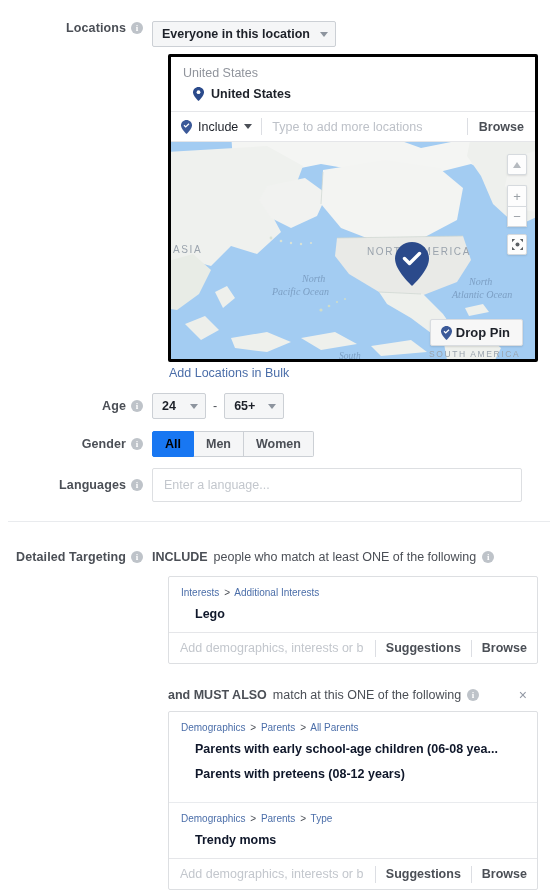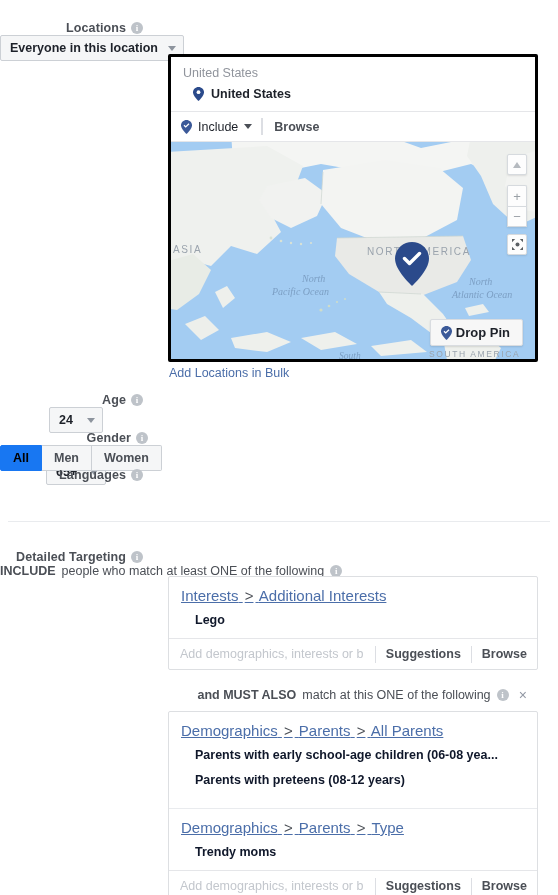--- a/index.html
+++ b/index.html
@@ -14,21 +14,20 @@
     height: 895px;
     background: #fff;
     overflow: hidden;
   }
 
   
   .row {
     position: absolute;
     display: flex;
     align-items: flex-start;
-    flex-direction: column;
   }
   .label-col {
     width: 152px;
     text-align: right;
     padding-right: 9px;
     font-size: 12.5px;
     color: #4b4f56;
     font-weight: bold;
     white-space: nowrap;
     display: flex;
@@ -293,24 +292,23 @@
   .tbox {
     position: absolute;
     left: 168px;
     width: 370px;
     border: 1px solid #dddfe2;
     background: #fff;
     border-radius: 2px;
     overflow: hidden;
   }
   .crumb {
-    font-size: 15px;
+    font-size: 10px;
     color: #4b6ea9;
     padding: 10px 12px 0 12px;
-    text-decoration: underline;
   }
   .crumb .sep { color: #4b4f56; padding: 0 2px; }
   .t-item {
     font-size: 12.5px;
     font-weight: bold;
     color: #0f172a;
     padding: 9px 12px 2px 26px;
     white-space: nowrap;
     overflow: hidden;
     text-overflow: ellipsis;
@@ -386,20 +384,21 @@
         <span class="pin">
           <svg width="11" height="14" viewBox="0 0 11 14">
               <path d="M5.5 0C2.5 0 0 2.4 0 5.3 0 9.2 5.5 14 5.5 14S11 9.2 11 5.3C11 2.4 8.5 0 5.5 0z" fill="#3b5998"></path>
               <path d="M3 5.2l1.7 1.7L8 3.8" stroke="#fff" stroke-width="1.3" fill="none"></path>
             </svg>
         </span>
         <span>Include</span>
         <span class="caret"></span>
       </div>
       <div class="vline"></div>
+      <input class="loc-input" placeholder="Type to add more locations" style="">
       <div class="vline"></div>
       <div class="browse-btn">Browse</div>
     </div>
 
     <div class="map">
       <svg class="mapsvg" width="368" height="218" viewBox="0 0 368 218" preserveAspectRatio="none">
         <rect width="368" height="218" fill="#a3ccf2"></rect>
 
         <path d="M60,-10 L200,-12 L250,6 L300,-4 L368,-8 L368,26 L330,36 L300,22 L268,30 L230,22 L196,30 L150,22 L110,30 L62,20 Z" fill="#f4f5f3"></path>
         <path d="M300,-6 L368,-10 L368,74 L346,84 L322,62 L310,34 L296,14 Z" fill="#eef0ed"></path>
@@ -525,20 +524,21 @@
       <div class="seg-btn">Men</div>
       <div class="seg-btn">Women</div>
     </div>
   </div>
 
   <div class="row" style="left:0; top:468px; align-items:center;">
     <div class="label-col">
       <span class="lbl-txt">Languages</span>
       <span class="info-i">i</span>
     </div>
+    <input class="lang-input" placeholder="Enter a language..." style="">
   </div>
 
   <div class="divider"></div>
 
   <div class="row" style="left:0; top:550px; align-items:flex-start;">
     <div class="label-col" style="padding-top:0;">
       <span class="lbl-txt">Detailed Targeting</span>
       <span class="info-i">i</span>
     </div>
     <div class="dt-head">

